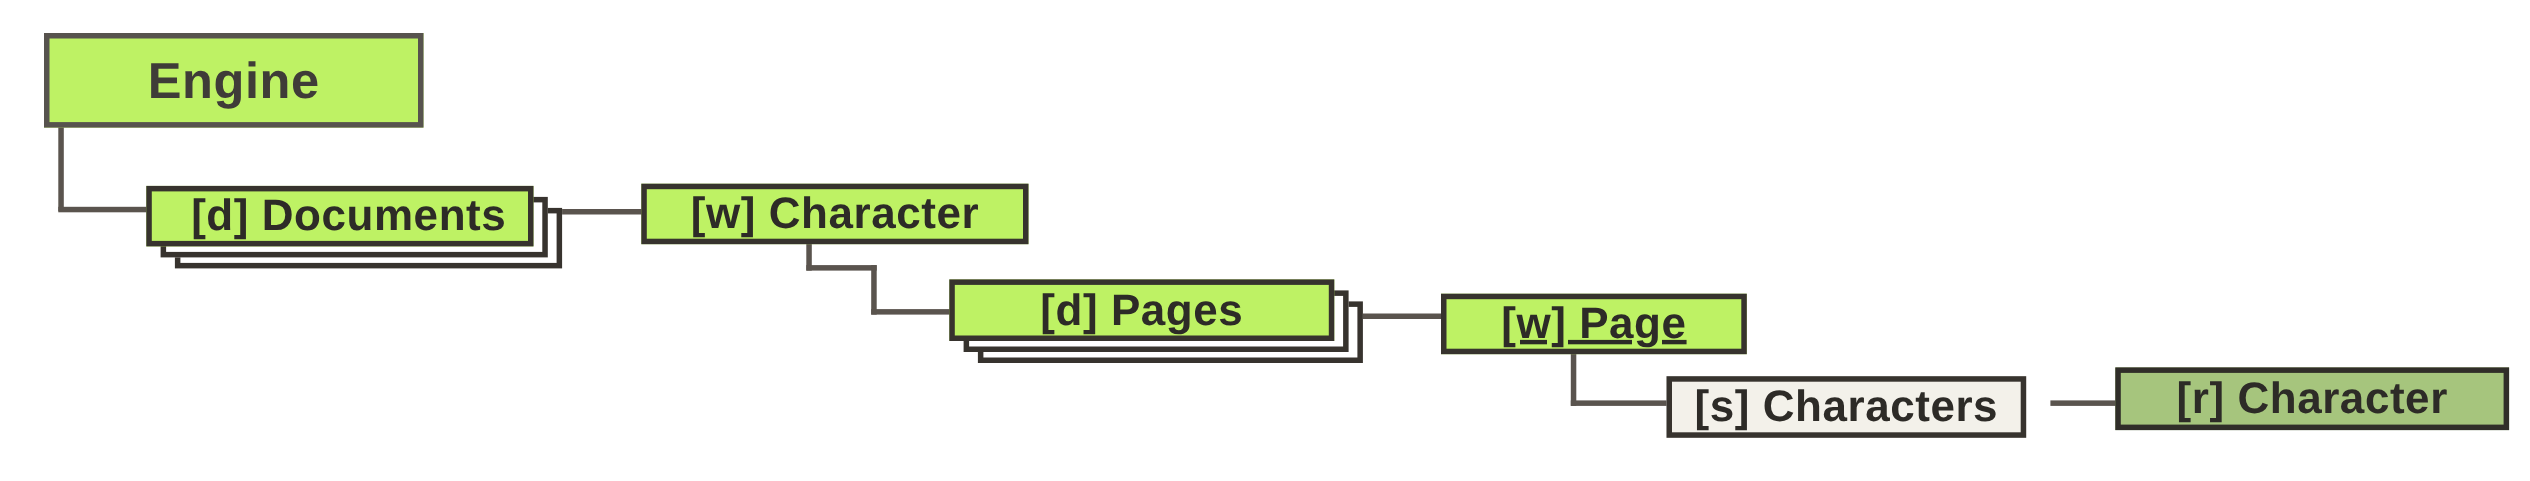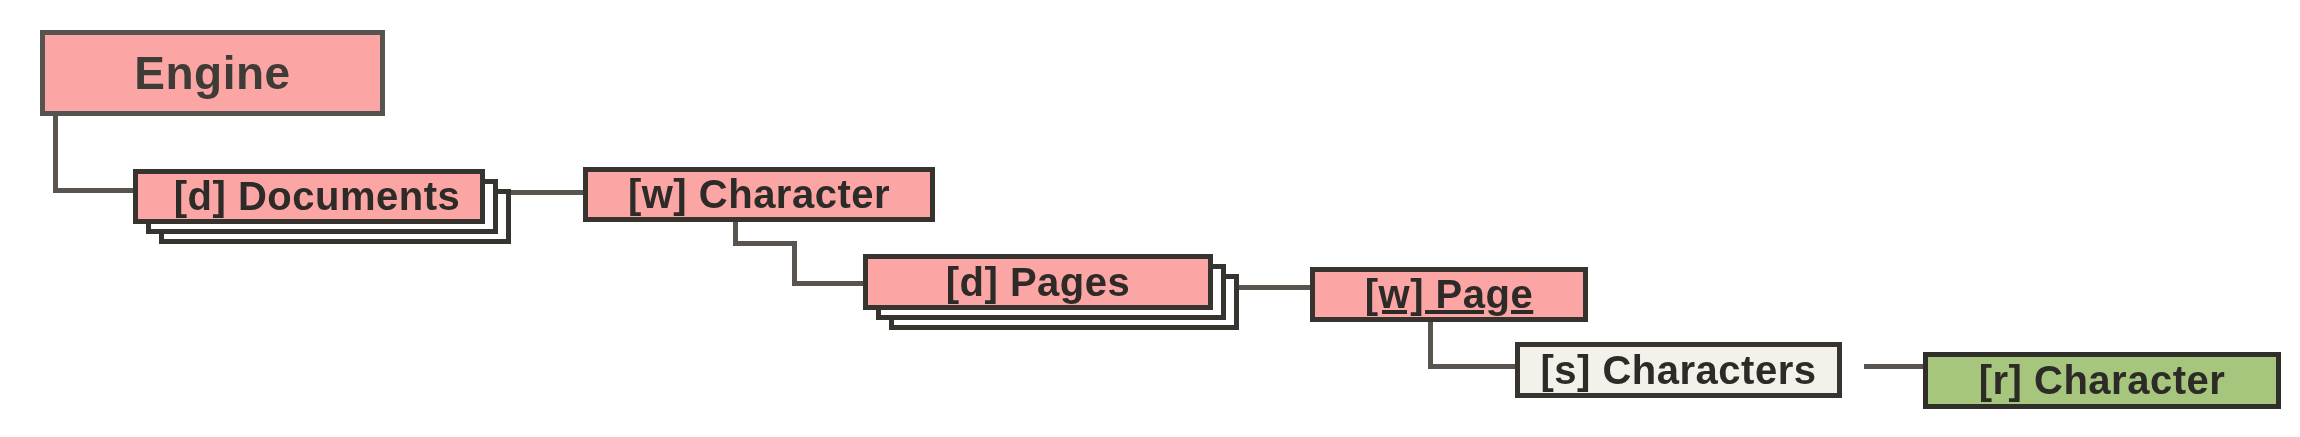--- a/index.html
+++ b/index.html
@@ -11,21 +11,21 @@
     position: relative;
     width: 2300px;
     height: 437px;
     background: #ffffff;
     overflow: hidden;
     font-family: "Liberation Sans", sans-serif;
   }
   .node {
     position: absolute;
     box-sizing: border-box;
-    background: #fca5a5;
+    background: #bef264;
     border: 5px solid #37332e;
     display: flex;
     align-items: center;
     justify-content: center;
     font-weight: bold;
     font-size: 40px;
     color: #2d2b27;
     letter-spacing: 0.5px;
     white-space: nowrap;
     z-index: 3;
@@ -95,17 +95,17 @@
   </div>
 
   <div class="node" style="left:1310px; top:267px; width:278px; height:55px;text-decoration:underline;">
     <span class="label">[w] Page</span>
   </div>
 
   <div class="node" style="left:1515px; top:342px; width:327px; height:56px; background:#f3f1ea;">
     <span class="label">[s] Characters</span>
   </div>
 
-  <div class="node" style="left:1923px; top:352px; width:358px; height:57px; background:#a6c57d; border-color:#302e29;">
+  <div class="node" style="left:1923px; top:334px; width:358px; height:57px; background:#a6c57d; border-color:#302e29;">
     <span class="label">[r] Character</span>
   </div>
 
 </div>
 
 </body></html>

